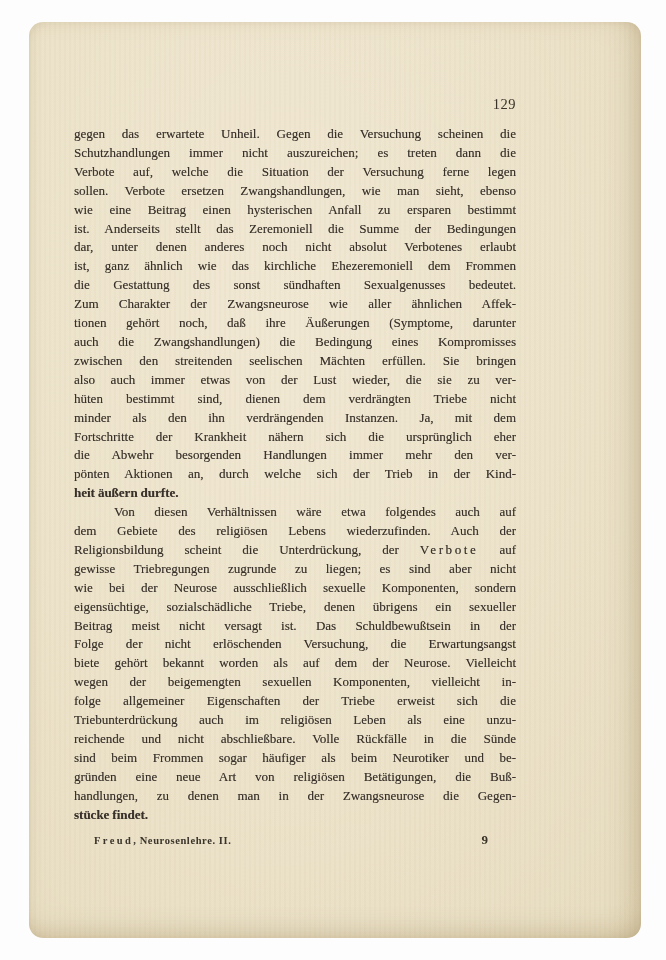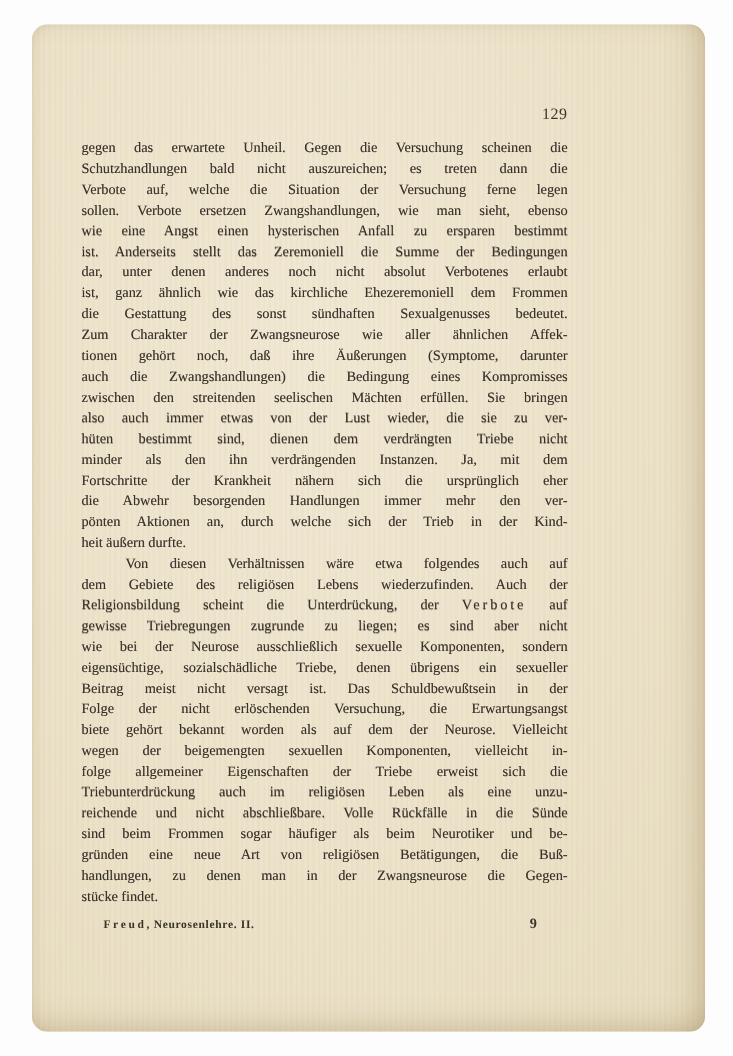--- a/index.html
+++ b/index.html
@@ -55,20 +55,21 @@
     text-shadow: 0.2px 0.2px 0.3px rgba(56,49,42,0.45);
   }
   .line {
     text-align: justify;
     text-align-last: justify;
     white-space: normal;
     word-spacing: -0.3px;
   }
   .line.last {
     text-align-last: left;
+    font-weight: bold;
   }
   .line.indent {
     text-indent: 40px;
   }
   .sperr {
     letter-spacing: 2.6px;
   }
   .page-footer {
     margin-top: 7px;
     padding-left: 20px;
@@ -94,24 +95,24 @@
 </style>
 </head>
 <body>
 
 <div class="scan-surround">
   <div class="book-page">
     <div class="text-col">
       <div class="page-number">129</div>
       <div class="text-block">
           <div class="line">gegen das erwartete Unheil. Gegen die Versuchung scheinen die</div>
-          <div class="line">Schutzhandlungen bald nicht auszureichen; es treten dann die</div>
+          <div class="line">Schutzhandlungen immer nicht auszureichen; es treten dann die</div>
           <div class="line">Verbote auf, welche die Situation der Versuchung ferne legen</div>
           <div class="line">sollen. Verbote ersetzen Zwangshandlungen, wie man sieht, ebenso</div>
-          <div class="line">wie eine Angst einen hysterischen Anfall zu ersparen bestimmt</div>
+          <div class="line">wie eine Beitrag einen hysterischen Anfall zu ersparen bestimmt</div>
           <div class="line">ist. Anderseits stellt das Zeremoniell die Summe der Bedingungen</div>
           <div class="line">dar, unter denen anderes noch nicht absolut Verbotenes erlaubt</div>
           <div class="line">ist, ganz ähnlich wie das kirchliche Ehezeremoniell dem Frommen</div>
           <div class="line">die Gestattung des sonst sündhaften Sexualgenusses bedeutet.</div>
           <div class="line">Zum Charakter der Zwangsneurose wie aller ähnlichen Affek-</div>
           <div class="line">tionen gehört noch, daß ihre Äußerungen (Symptome, darunter</div>
           <div class="line">auch die Zwangshandlungen) die Bedingung eines Kompromisses</div>
           <div class="line">zwischen den streitenden seelischen Mächten erfüllen. Sie bringen</div>
           <div class="line">also auch immer etwas von der Lust wieder, die sie zu ver-</div>
           <div class="line">hüten bestimmt sind, dienen dem verdrängten Triebe nicht</div>

